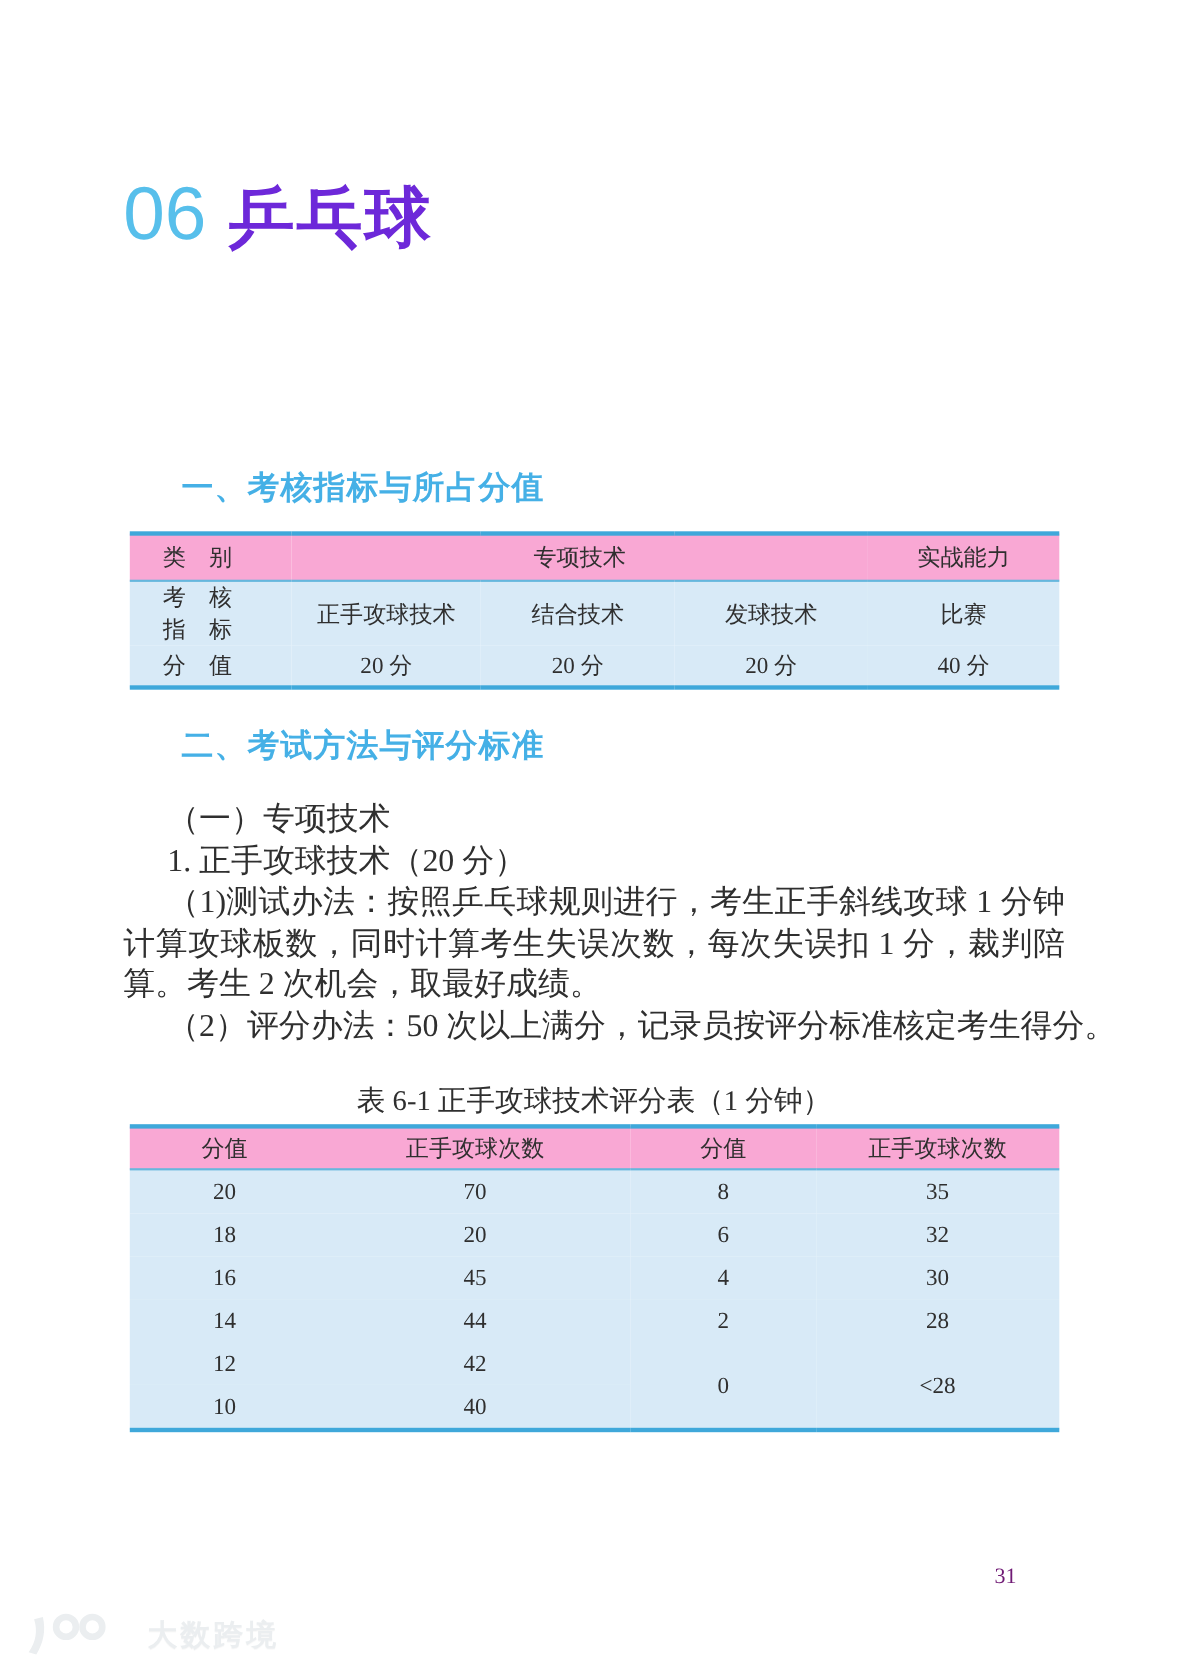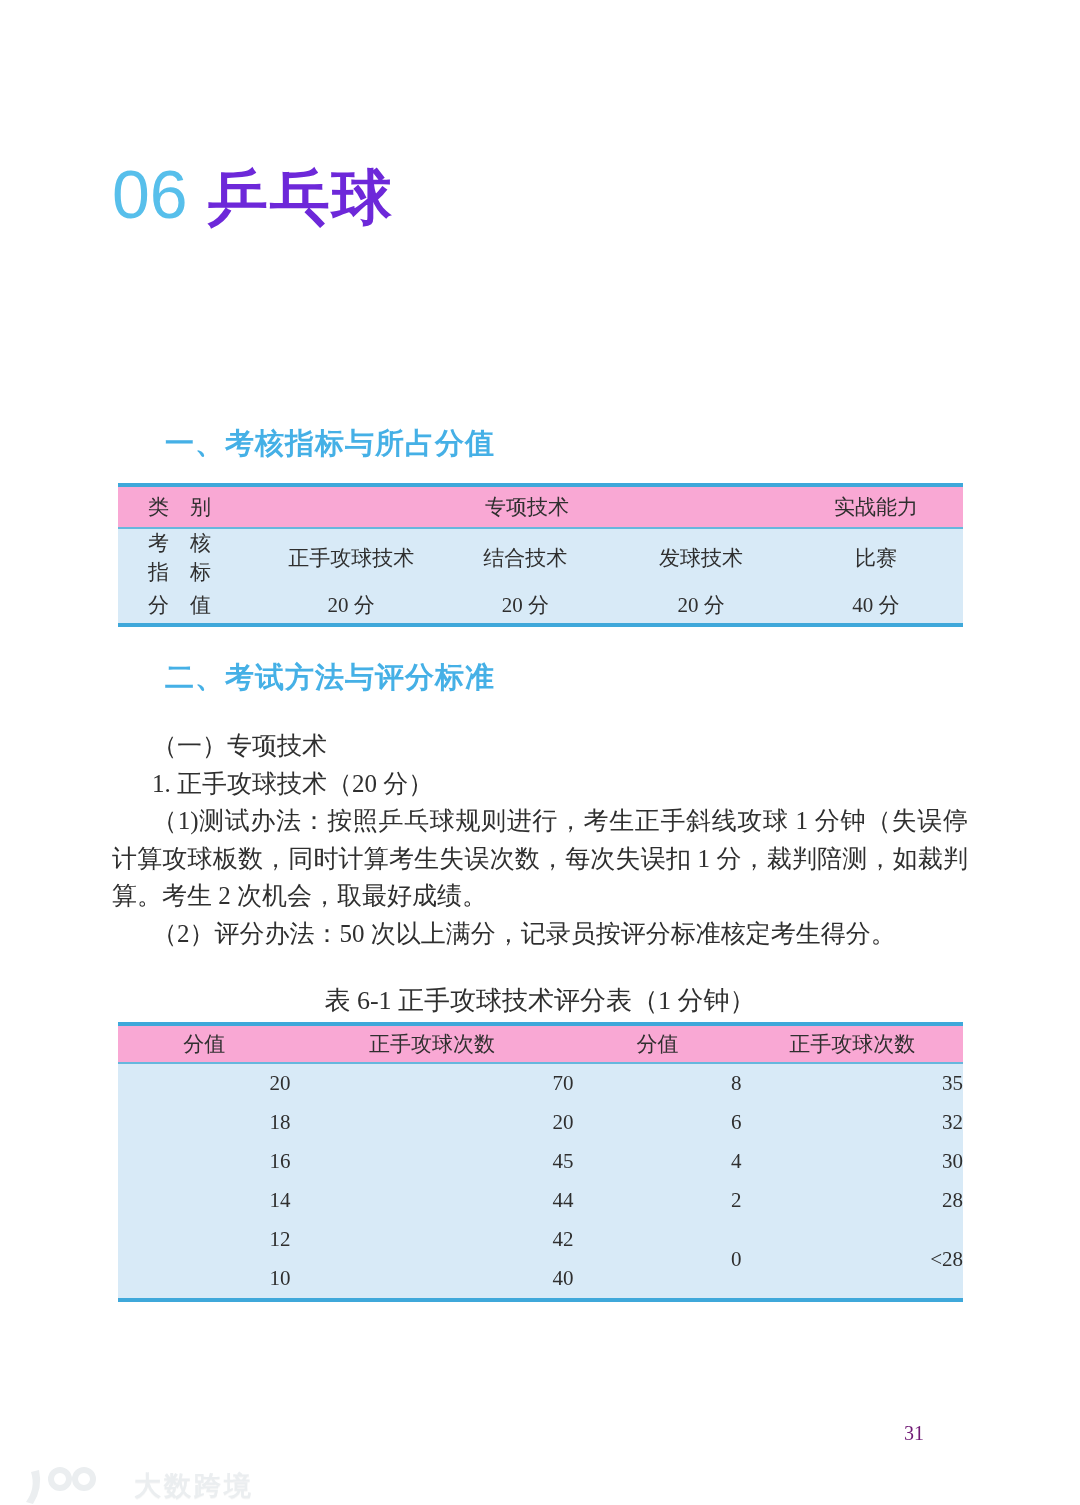--- a/index.html
+++ b/index.html
@@ -50,25 +50,25 @@
   }
   .doc-table tbody td{background:#d8eaf7;}
   #table1{top:483px;}
   #table1 thead th{height:40px;}
   #table1 .row-ind td{height:52px;}
   #table1 .row-score td{height:36px;margin-left:32px;}
   #table1 .label{text-align:left;padding-left:30px;}
   #table1 .label .lbl-line{line-height:29px;}
   #table2{top:1022px;}
   #table2 thead th{height:36px;}
-  #table2 tbody td{height:39px;text-align:right;}
+  #table2 tbody td{height:39px;}
   
   .body-text{
     position:absolute;left:112px;top:727px;width:856px;
-    font-size:25px;
+    font-size:29px;
   }
   .body-line{
     height:37.6px;line-height:37.6px;white-space:nowrap;
   }
   .body-line.indent{padding-left:40px;}
   .body-line.justify{
     white-space:normal;text-align:justify;text-align-last:justify;
     height:37.6px;line-height:37.6px;overflow:hidden;
   }
   .body-line.justify.indent{padding-left:40px;width:816px;}

